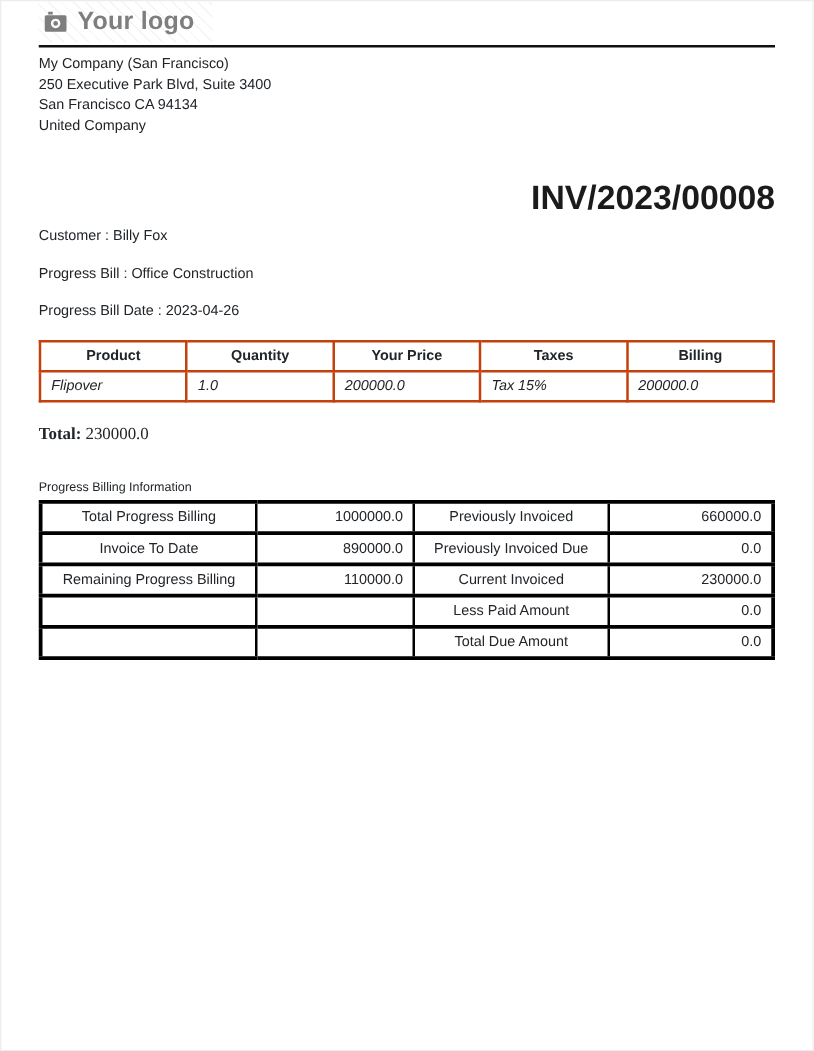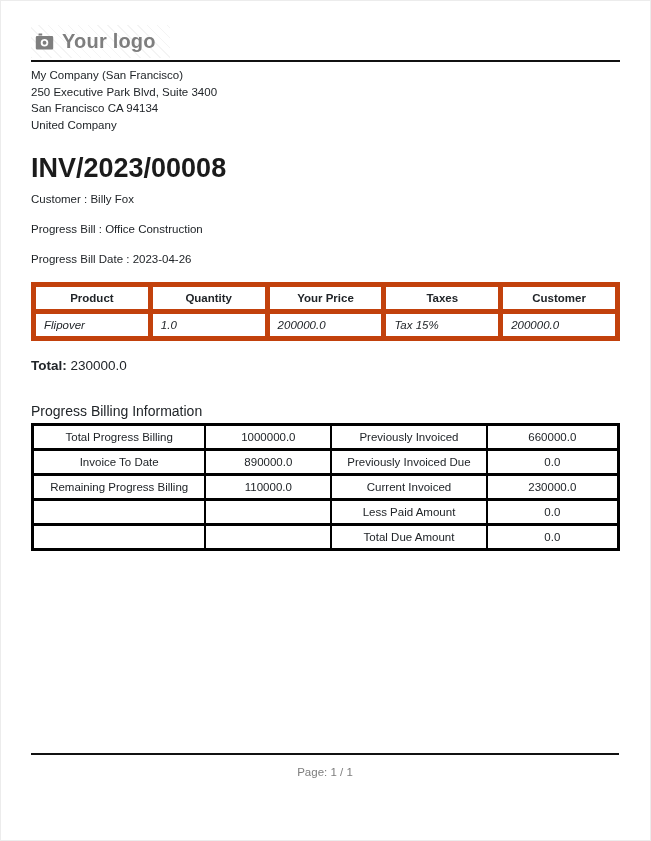--- a/index.html
+++ b/index.html
@@ -12,21 +12,21 @@
     height: 841px;
     margin: 0 auto;
     background: #ffffff;
     border: 1px solid #ececec;
     color: #212529;
     overflow: hidden;
   }
   .content { padding: 0 30px; }
 
   
-  .logo-row { margin-top: 24px; height: 33px; display: flex; align-items: center; }
+  .logo-row { margin-top: 0; height: 33px; display: flex; align-items: center; }
   .logo-badge {
     display: inline-flex;
     align-items: center;
     gap: 8px;
     padding: 5px 14px 5px 4px;
     background: repeating-linear-gradient(45deg,
       rgba(0,0,0,0.045) 0 1px, transparent 1px 7px);
   }
   .camera-icon { width: 19px; height: 19px; flex: 0 0 auto; }
   .logo-text {
@@ -35,72 +35,73 @@
     color: #7e7e7e;
     letter-spacing: 0.2px;
     white-space: nowrap;
   }
   .header-rule { border: 0; border-top: 2px solid #111; margin: 2px 0 5px 0; }
 
   .company-block { font-size: 11.5px; line-height: 16.5px; color: #212529; }
 
   
   .invoice-title {
-    margin: 20px 0 9px 0;
+    margin: 34px 0 9px 0;
     font-size: 27px;
     line-height: 30px;
     font-weight: 700;
     color: #1b1b1b;
+    text-align: right;
   }
   .meta-line { font-size: 11.5px; line-height: 14px; margin: 0 0 16px 0; }
 
   
   .product-table {
     width: 100%;
     border-collapse: collapse;
     margin-top: 13px;
     font-size: 11.5px;
   }
   .product-table th, .product-table td {
-    border: 5px solid #c2410c;
+    border: 2px solid #c2410c;
     padding: 4px 8px;
     line-height: 14px;
     margin-top: 40px;
   }
   .product-table th { font-weight: 700; text-align: center; }
   .product-table td { text-align: left; font-style: italic; }
   .product-table col { width: 20%; }
 
-  .total-line { margin-top: 17px; font-size: 13.5px; }
+  .total-line { margin-top: 17px; font-size: 13.5px; font-family: Liberation Serif, serif; }
   .total-line .total-label { font-weight: 700; }
 
   
   .progress-title {
     margin: 30px 0 4px 0;
-    font-size: 14px;
+    font-size: 10px;
     font-weight: 400;
     color: #212529;
   }
   .progress-table {
     width: 100%;
     border-collapse: collapse;
     border: 3px solid #000;
     font-size: 11.5px;
   }
   .progress-table td {
     border-top: 3px solid #000;
     border-bottom: 3px solid #000;
     border-left: 2px solid #000;
     border-right: 2px solid #000;
     padding: 4px 8px;
     height: 24px;
     line-height: 14px;
   }
   .progress-table td.lbl { font-weight: 400; text-align: center; }
-  .progress-table td.val { text-align: center; }
+  .progress-table td.val { text-align: right; }
   .c1 { width: 29.5%; } .c2 { width: 21.5%; }
   .c3 { width: 26.5%; } .c4 { width: 22.5%; }
 
   
   .footer {
     position: absolute;
     top: 752px;
     left: 30px;
     right: 31px;
     border-top: 2px solid #111;
@@ -163,21 +164,21 @@
           <col>
           <col>
           <col>
         </colgroup>
       <thead>
         <tr>
           <th>Product</th>
           <th>Quantity</th>
           <th>Your Price</th>
           <th>Taxes</th>
-          <th>Customer</th>
+          <th>Billing</th>
         </tr>
       </thead>
       <tbody>
         <tr>
           <td>Flipover</td>
           <td>1.0</td>
           <td>200000.0</td>
           <td>Tax 15%</td>
           <td>200000.0</td>
         </tr>
@@ -227,16 +228,13 @@
           <td class="lbl"></td>
           <td class="val"></td>
           <td class="lbl">Total Due Amount</td>
           <td class="val">0.0</td>
         </tr>
       </tbody>
     </table>
 
   </div>
 
-  <div class="footer">
-    <div class="footer-page">Page: 1 / 1</div>
-  </div>
 </div>
 
 </body></html>

